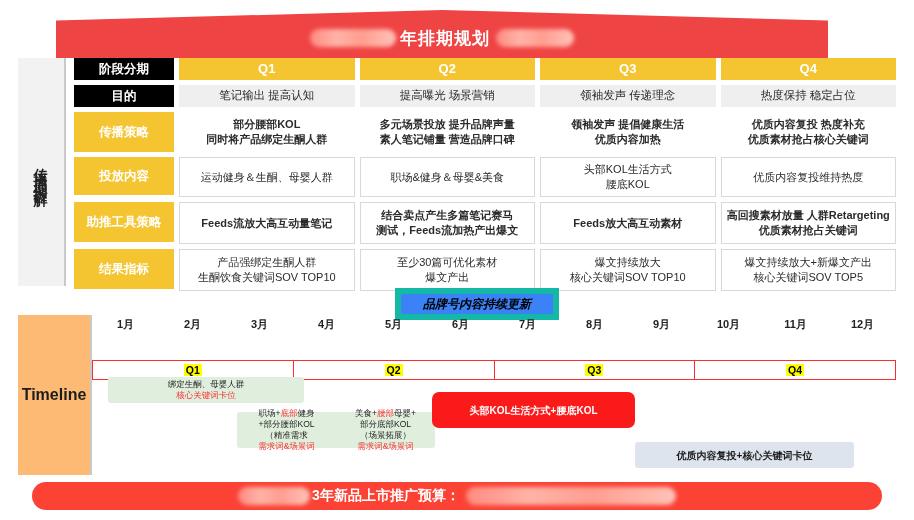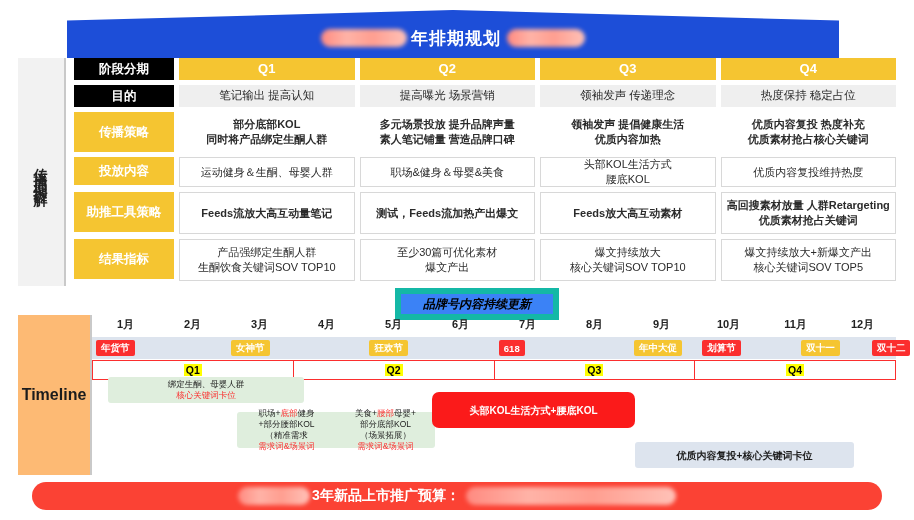--- a/index.html
+++ b/index.html
@@ -5,22 +5,22 @@
   html,body{margin:0;padding:0;}
   body{
     width:914px;height:520px;
     background:#ffffff;
     font-family:"Liberation Sans","DejaVu Sans",sans-serif;
     overflow:hidden;
     position:relative;
   }
   
   #title-banner{
-    position:absolute;left:67px;top:10px;width:772px;height:48px;
-    background:#1d4ed8;
+    position:absolute;left:56px;top:10px;width:772px;height:48px;
+    background:#ef4444;
     clip-path:polygon(0% 100%, 0% 22%, 50% 0%, 100% 22%, 100% 100%);
     display:flex;align-items:center;justify-content:center;
   }
   #title-text{
     color:#ffffff;font-size:17px;font-weight:bold;letter-spacing:1px;
     margin-top:8px;display:flex;align-items:center;gap:0px;
   }
   .redact{
     display:inline-block;height:18px;border-radius:9px;
     background:linear-gradient(90deg,#ff8a80 0%,#ffb3a7 30%,#ff9e90 60%,#ffc2b8 100%);
@@ -57,21 +57,21 @@
     display:flex;flex-direction:column;align-items:center;justify-content:center;
     text-align:center;font-size:11px;color:#2b2b2b;line-height:1.35;
   }
   .mcell:last-child{margin-right:0;}
   .mcell.q{background:#f5c531;color:#ffffff;font-size:13px;font-weight:bold;height:22px;}
   .mcell.goal{background:#efefef;height:22px;font-size:11.5px;}
   .mcell.plain{background:#ffffff;font-weight:bold;}
   .mcell.boxed{background:#ffffff;border:1px solid #d8d8d8;}
   .mcell.boxed.bold{font-weight:bold;}
   .r-strategy .mhead,.r-strategy .mcell{height:40px;}
-  .r-content  .mhead,.r-content  .mcell{height:28px;}
+  .r-content  .mhead,.r-content  .mcell{height:38px;}
   .r-tool     .mhead,.r-tool     .mcell{height:40px;}
   .r-result   .mhead,.r-result   .mcell{height:40px;}
 
   
   #brand-update{
     position:absolute;left:395px;top:288px;width:152px;height:20px;
     background:#3b82f6;border:6px solid #14b8a6;
     display:flex;align-items:center;justify-content:center;
     font-size:12px;font-weight:bold;color:#000;font-style:italic;
   }
@@ -186,21 +186,21 @@
       <div class="mcell goal">
         <span>领袖发声 传递理念</span>
       </div>
       <div class="mcell goal">
         <span>热度保持 稳定占位</span>
       </div>
     </div>
     <div class="mrow r-strategy">
       <div class="mhead gold">传播策略</div>
       <div class="mcell plain">
-        <span>部分底部KOL</span>
+        <span>部分腰部KOL</span>
         <span>同时将产品绑定生酮人群</span>
       </div>
       <div class="mcell plain">
         <span>多元场景投放 提升品牌声量</span>
         <span>素人笔记铺量 营造品牌口碑</span>
       </div>
       <div class="mcell plain">
         <span>领袖发声 提倡健康生活</span>
         <span>优质内容加热</span>
       </div>
@@ -224,20 +224,21 @@
       <div class="mcell boxed">
         <span>优质内容复投维持热度</span>
       </div>
     </div>
     <div class="mrow r-tool">
       <div class="mhead gold">助推工具策略</div>
       <div class="mcell boxed bold">
         <span>Feeds流放大高互动量笔记</span>
       </div>
       <div class="mcell boxed bold">
+        <span>结合卖点产生多篇笔记赛马</span>
         <span>测试，Feeds流加热产出爆文</span>
       </div>
       <div class="mcell boxed bold">
         <span>Feeds放大高互动素材</span>
       </div>
       <div class="mcell boxed bold">
         <span>高回搜素材放量 人群Retargeting</span>
         <span>优质素材抢占关键词</span>
       </div>
     </div>
@@ -275,30 +276,20 @@
       <div class="month">4月</div>
       <div class="month">5月</div>
       <div class="month">6月</div>
       <div class="month">7月</div>
       <div class="month">8月</div>
       <div class="month">9月</div>
       <div class="month">10月</div>
       <div class="month">11月</div>
       <div class="month">12月</div>
     </div>
-  <div id="festival-band">
-      <div class="fest red" style="left: 4.02px;">年货节</div>
-      <div class="fest gold" style="left: 139.092px;">女神节</div>
-      <div class="fest gold" style="left: 277.38px;">狂欢节</div>
-      <div class="fest red" style="left: 406.824px;">618</div>
-      <div class="fest gold" style="left: 541.896px;">年中大促</div>
-      <div class="fest red" style="left: 610.236px;">划算节</div>
-      <div class="fest gold" style="left: 709.128px;">双十一</div>
-      <div class="fest red" style="left: 779.88px;">双十二</div>
-    </div>
   <div id="q-band">
       <div class="qseg">
         <span class="qlab">Q1</span>
       </div>
       <div class="qseg">
         <span class="qlab">Q2</span>
       </div>
       <div class="qseg">
         <span class="qlab">Q3</span>
       </div>

